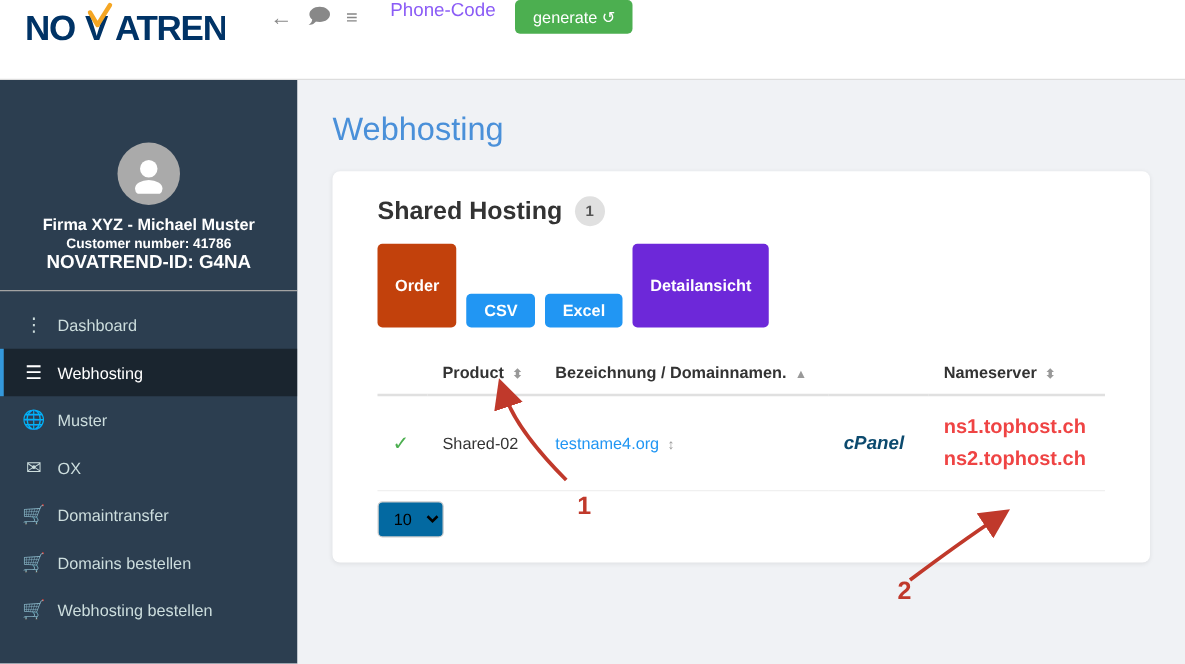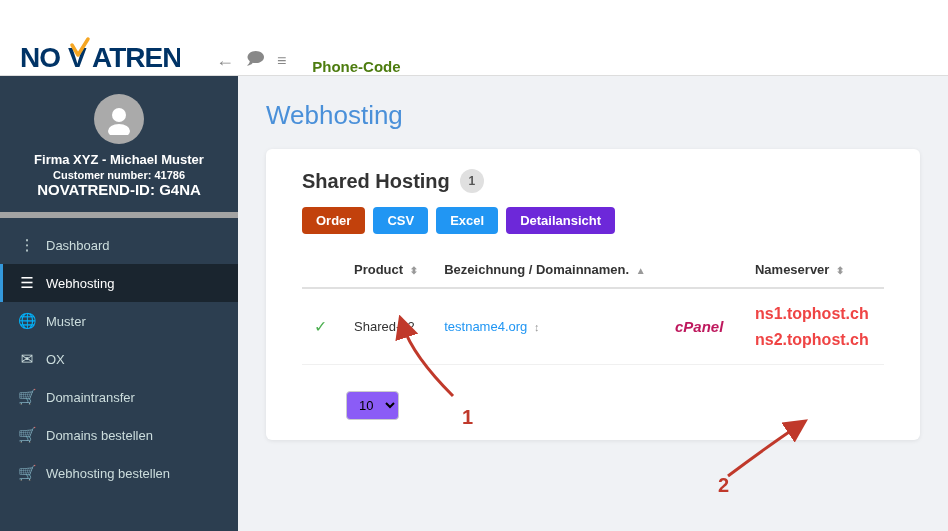--- a/index.html
+++ b/index.html
@@ -1,43 +1,43 @@
 <!DOCTYPE html>
 <html><head>
   <meta charset="utf-8">
   <style>
     * { box-sizing: border-box; margin: 0; padding: 0; }
     body { font-family: Arial, sans-serif; font-size: 14px; background: #f0f2f5; display: flex; flex-direction: column; height: 531px; width: 948px; overflow: hidden; }
 
     
     .topbar {
       display: flex;
-      align-items: flex-end;
+      align-items: flex-start;
       background: #fff;
-      height: 76px;
+      height: 64px;
       padding: 0 20px;
       border-bottom: 1px solid #ddd;
       gap: 16px;
       flex-shrink: 0;
     }
     .logo {
       display: flex;
       align-items: center;
       font-size: 22px;
       font-weight: bold;
       color: #003366;
       letter-spacing: -1px;
       margin-right: 20px;
     }
     .logo-svg { width: 160px; height: 40px; }
 
     .topbar-icons { display: flex; gap: 12px; align-items: center; }
     .topbar-icon { color: #888; font-size: 18px; cursor: pointer; }
 
-    .phone-code-label { font-size: 15px; font-weight: bold; color: #4d7c0f; margin-left: 10px; }
+    .phone-code-label { font-size: 15px; font-weight: normal; color: #8b5cf6; margin-left: 10px; }
     .generate-btn {
       background: #4caf50;
       color: #fff;
       border: none;
       border-radius: 4px;
       padding: 6px 14px;
       font-size: 13px;
       cursor: pointer;
       display: flex;
       align-items: center;
@@ -55,21 +55,22 @@
       display: flex;
       flex-direction: column;
       flex-shrink: 0;
       overflow-y: auto;
     }
     .user-section {
       display: flex;
       flex-direction: column;
       align-items: center;
       padding: 18px 12px 14px;
-      border-bottom: 6px solid #a3a3a3;
+      border-bottom: 1px solid #a3a3a3;
+      margin-top: 32px;
     }
     .avatar {
       width: 50px;
       height: 50px;
       border-radius: 50%;
       background: #aaa;
       display: flex;
       align-items: center;
       justify-content: center;
       margin-bottom: 8px;
@@ -145,50 +146,49 @@
     .btn {
       border: none;
       border-radius: 4px;
       padding: 6px 14px;
       font-size: 13px;
       cursor: pointer;
       color: #fff;
       font-weight: bold;
     }
     .btn-green { background: #c2410c; }
-    .btn-blue { background: #2196f3; }
+    .btn-blue { background: #2196f3; margin-top: 40px; }
     .btn-light-green { background: #6d28d9; }
 
     
-    table { width: 100%; border-collapse: collapse; margin-bottom: 26px; }
+    table { width: 100%; border-collapse: collapse; margin-bottom: 8px; }
     thead tr { border-bottom: 2px solid #e0e0e0; }
     th {
       text-align: left;
       padding: 10px 12px;
       font-size: 13px;
       font-weight: bold;
       color: #333;
     }
     th .sort-icon { font-size: 10px; color: #999; margin-left: 3px; }
     td { padding: 12px 12px; font-size: 13px; color: #333; border-bottom: 1px solid #f0f0f0; }
     .check-icon { color: #4caf50; font-size: 16px; }
     .domain-link { color: #2196f3; text-decoration: none; }
-    .cpanel-text { color: #be185d; font-style: italic; font-weight: bold; font-size: 15px; }
+    .cpanel-text { color: #0c4a6e; font-style: italic; font-weight: bold; font-size: 15px; }
     .nameserver-list { color: #ef4444; font-size: 16px; line-height: 1.6; font-weight: bold; }
 
     
     .pagination-row { display: flex; align-items: center; gap: 8px; }
     .page-select {
       border: 1px solid #ccc;
       border-radius: 4px;
       padding: 5px 8px;
       font-size: 13px;
-      background: #8b5cf6;
+      background: #0369a1;
       cursor: pointer;
-      margin-left: 44px;
     }
   </style>
 </head>
 <body>
 
 <div class="topbar">
 
   <div class="logo">
     <svg class="logo-svg" viewBox="0 0 160 40" xmlns="http://www.w3.org/2000/svg">
 
@@ -201,20 +201,21 @@
     </svg>
   </div>
 
   <div class="topbar-icons">
     <span class="topbar-icon">←</span>
     <span class="topbar-icon" style="font-size:17px;">🗩</span>
     <span class="topbar-icon" style="font-size:16px;">≡</span>
   </div>
 
   <span class="phone-code-label">Phone-Code</span>
+  <button class="generate-btn">generate ↺</button>
 </div>
 
 <div class="layout">
 
   <div class="sidebar">
     <div class="user-section">
       <div class="avatar">
         <svg viewBox="0 0 32 32" xmlns="http://www.w3.org/2000/svg">
           <circle cx="16" cy="12" r="7" fill="#fff"></circle>
           <ellipse cx="16" cy="28" rx="11" ry="7" fill="#fff"></ellipse>

